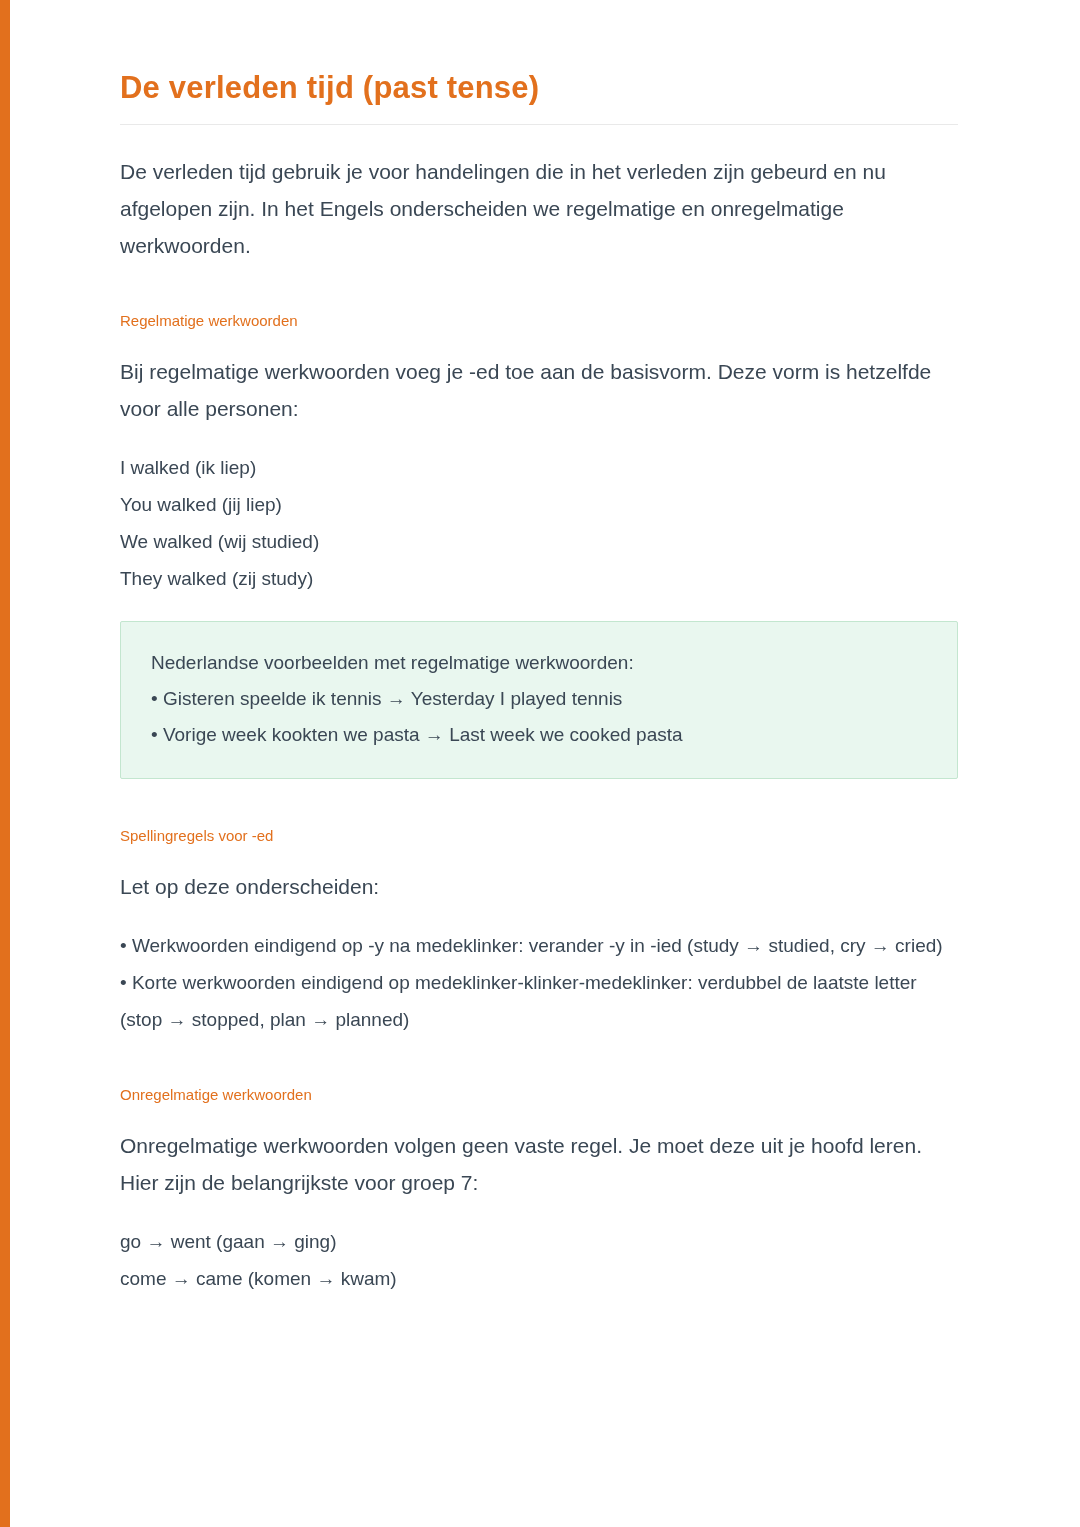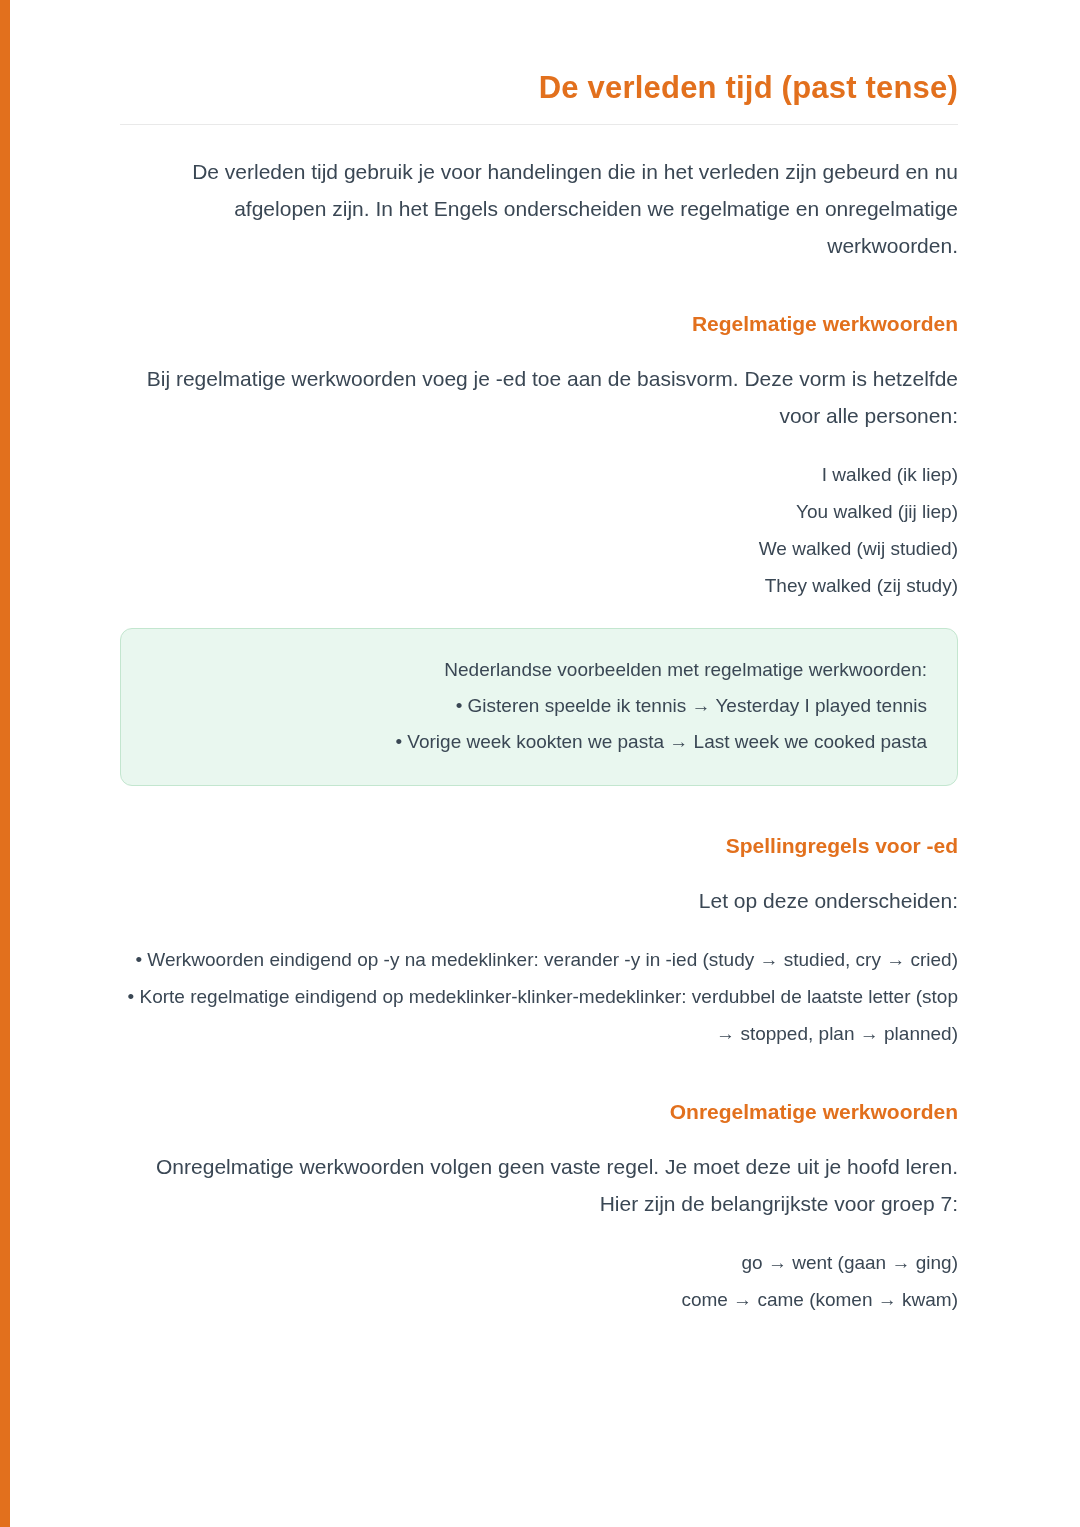--- a/index.html
+++ b/index.html
@@ -3,21 +3,21 @@
 <meta charset="utf-8">
 <style>
   :root{
     --accent:#e2701d;
     --text:#3a4754;
     --callout-bg:#e9f7ef;
     --callout-border:#c3e6cf;
     --divider:#e9e9e9;
     --page-bg:#ffffff;
   }
-  *{margin:0;padding:0;box-sizing:border-box;text-align:right;}
+  *{margin:0;padding:0;box-sizing:border-box;}
   html,body{background:var(--page-bg);}
   body{
     width:1080px;
     min-height:1527px;
     margin:0 auto;
     position:relative;
     font-family:"Liberation Sans","DejaVu Sans",sans-serif;
     color:var(--text);
     -webkit-font-smoothing:antialiased;
   }
@@ -38,38 +38,38 @@
     padding-bottom:18px;
     border-bottom:1px solid var(--divider);
     margin-bottom:28px;
   }
   .paragraph{
     font-size:21px;
     line-height:37px;
   }
   .section-heading{
     color:var(--accent);
-    font-size:21px;
-    font-weight:700;
+    font-size:15px;
+    font-weight:400;
     margin:48px 0 24px 0;
   }
   .line-block{
     font-size:19px;
     line-height:37px;
     margin-top:22px;
   }
   .line-block .line{
     min-height:37px;
   }
   .callout{
     display:block;
     margin-top:24px;
     background:var(--callout-bg);
     border:1px solid var(--callout-border);
-    border-radius:12px;
+    border-radius:2px;
     padding:23px 30px 25px 30px;
     font-size:19px;
     line-height:36px;
   }
   .callout .line{
     min-height:36px;
   }
 </style>
 </head>
 <body>
@@ -97,21 +97,21 @@
       <div class="line">• Gisteren speelde ik tennis → Yesterday I played tennis</div>
       <div class="line">• Vorige week kookten we pasta → Last week we cooked pasta</div>
     </aside>
   </section>
 
   <section>
     <h2 class="section-heading">Spellingregels voor -ed</h2>
     <p class="paragraph">Let op deze onderscheiden:</p>
     <div class="line-block">
       <div class="line">• Werkwoorden eindigend op -y na medeklinker: verander -y in -ied (study → studied, cry → cried)</div>
-      <div class="line">• Korte regelmatige eindigend op medeklinker-klinker-medeklinker: verdubbel de laatste letter (stop → stopped, plan → planned)</div>
+      <div class="line">• Korte werkwoorden eindigend op medeklinker-klinker-medeklinker: verdubbel de laatste letter (stop → stopped, plan → planned)</div>
     </div>
   </section>
 
   <section>
     <h2 class="section-heading">Onregelmatige werkwoorden</h2>
     <p class="paragraph">Onregelmatige werkwoorden volgen geen vaste regel. Je moet deze uit je hoofd leren. Hier zijn de belangrijkste voor groep 7:</p>
     <div class="line-block">
       <div class="line">go → went (gaan → ging)</div>
       <div class="line">come → came (komen → kwam)</div>
     </div>

